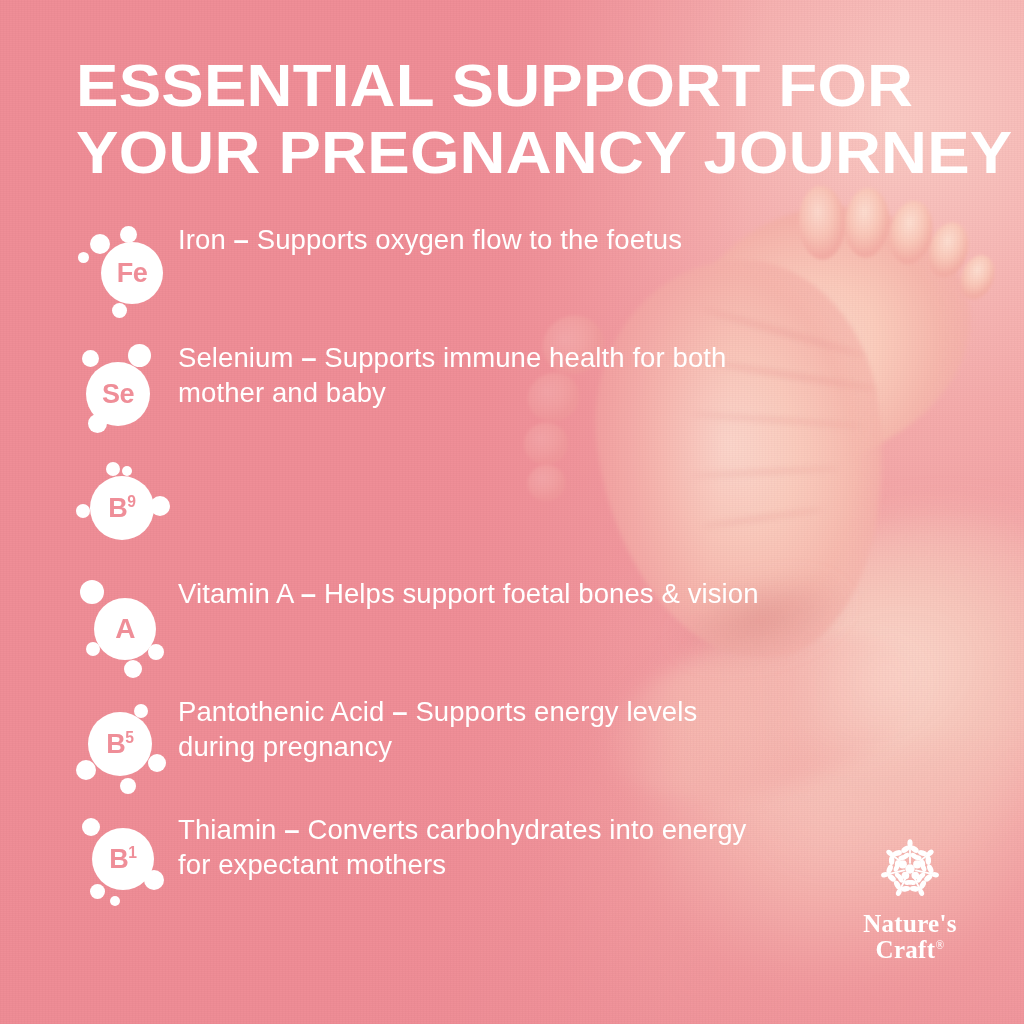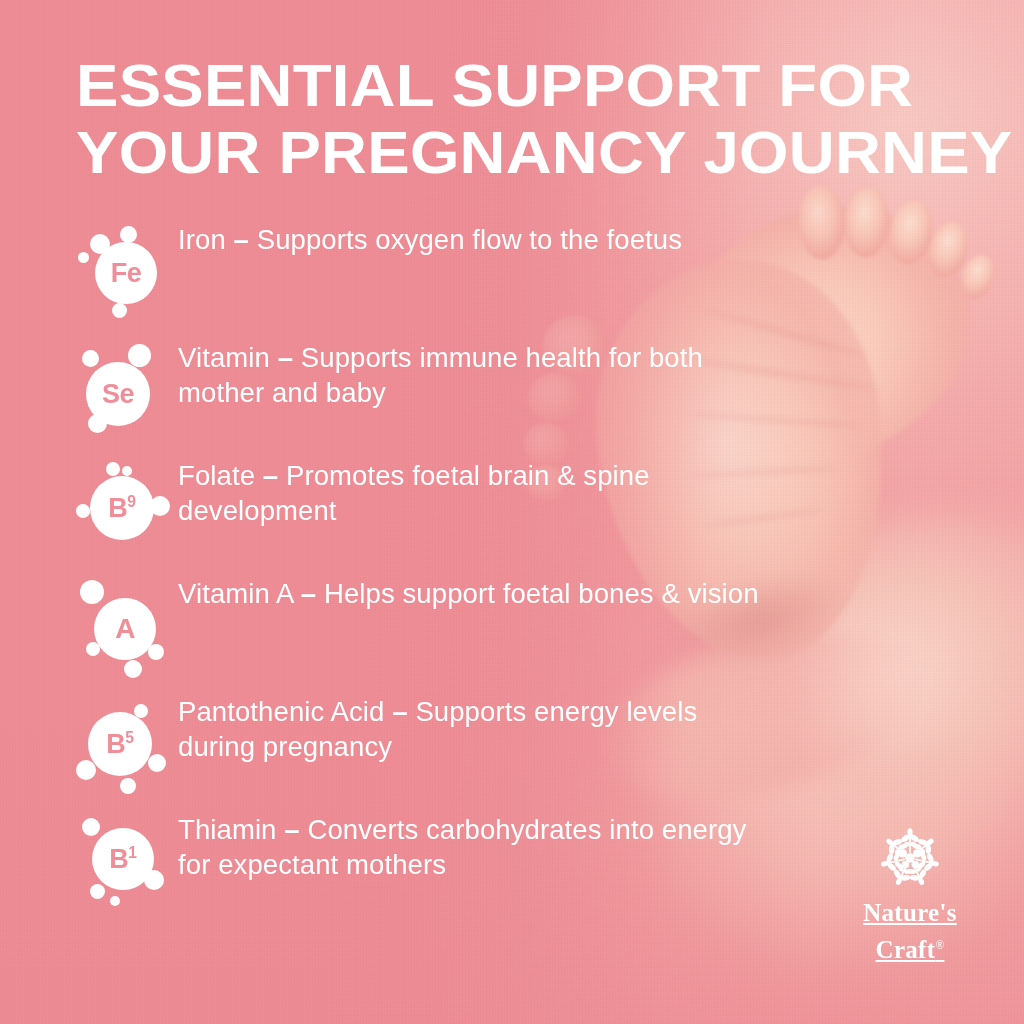--- a/index.html
+++ b/index.html
@@ -192,23 +192,22 @@
     position:absolute; right:48px; bottom:62px;
     width:132px; text-align:center; color:#ffffff;
   }
   .logo .mark { width:76px; height:76px; margin:0 auto 4px; display:block; }
   .logo .wordmark {
     font-family:"Liberation Serif", serif;
     font-weight:bold;
     font-size:25px;
     line-height:1.0;
     letter-spacing:.3px;
-    text-decoration:underline;
-  }
-  .logo .wordmark .l2 { display:block; margin-top:12px; }
+  }
+  .logo .wordmark .l2 { display:block; margin-top:1px; }
   .logo .wordmark .reg { font-size:.46em; vertical-align:super; font-weight:normal; }
 </style>
 </head>
 <body>
 
 <div id="poster">
 
   <div class="photo-layer">
     <div class="bg-wash"></div>
     <div class="arm"></div>
@@ -251,21 +250,21 @@
       <span class="l2">YOUR PREGNANCY JOURNEY</span>
     </h1>
 
     <div class="list">
 
       <div class="row r1">
         <div class="icon">
           <div class="bub" style="left:2px;  top:26px; width:11px; height:11px;"></div>
           <div class="bub" style="left:14px; top:8px;  width:20px; height:20px;"></div>
           <div class="bub" style="left:44px; top:0px;  width:17px; height:17px;"></div>
-          <div class="core" style="left:19px; top:16px; width:62px; height:62px;">
+          <div class="core" style="left:25px; top:16px; width:62px; height:62px;">
             <span class="sym" style="font-size:27px;">
               <span>Fe</span>
             </span>
           </div>
           <div class="bub" style="left:36px; top:77px; width:15px; height:15px;"></div>
         </div>
         <p class="text">
           <span class="name">Iron</span>
           <span class="dash">–</span>
           <span>Supports oxygen flow to the foetus</span>
@@ -277,43 +276,38 @@
           <div class="bub" style="left:6px;  top:6px;  width:17px; height:17px;"></div>
           <div class="bub" style="left:52px; top:0px;  width:23px; height:23px;"></div>
           <div class="core" style="left:10px; top:18px; width:64px; height:64px;justify-content:center;">
             <span class="sym" style="font-size:27px;">
               <span>Se</span>
             </span>
           </div>
           <div class="bub" style="left:12px; top:70px; width:19px; height:19px;"></div>
         </div>
         <p class="text">
-          <span class="name">Vitamin</span>
+          <span class="name">Selenium</span>
           <span class="dash">–</span>
           <span>Supports immune health for both mother and baby</span>
         </p>
       </div>
 
       <div class="row r3">
         <div class="icon">
           <div class="bub" style="left:30px; top:0px;  width:14px; height:14px;"></div>
           <div class="bub" style="left:46px; top:4px;  width:10px; height:10px;"></div>
           <div class="core" style="left:14px; top:14px; width:64px; height:64px;">
             <span class="sym" style="font-size:27px;">
               <span>B</span><sup>9</sup>
             </span>
           </div>
           <div class="bub" style="left:0px;  top:42px; width:14px; height:14px;"></div>
           <div class="bub" style="left:74px; top:34px; width:20px; height:20px;"></div>
         </div>
-        <p class="text">
-          <span class="name">Folate</span>
-          <span class="dash">–</span>
-          <span>Promotes foetal brain &amp; spine development</span>
-        </p>
       </div>
 
       <div class="row r4">
         <div class="icon">
           <div class="bub" style="left:4px;  top:0px;  width:24px; height:24px;"></div>
           <div class="core" style="left:18px; top:18px; width:62px; height:62px;">
             <span class="sym" style="font-size:28px;">
               <span>A</span>
             </span>
           </div>

